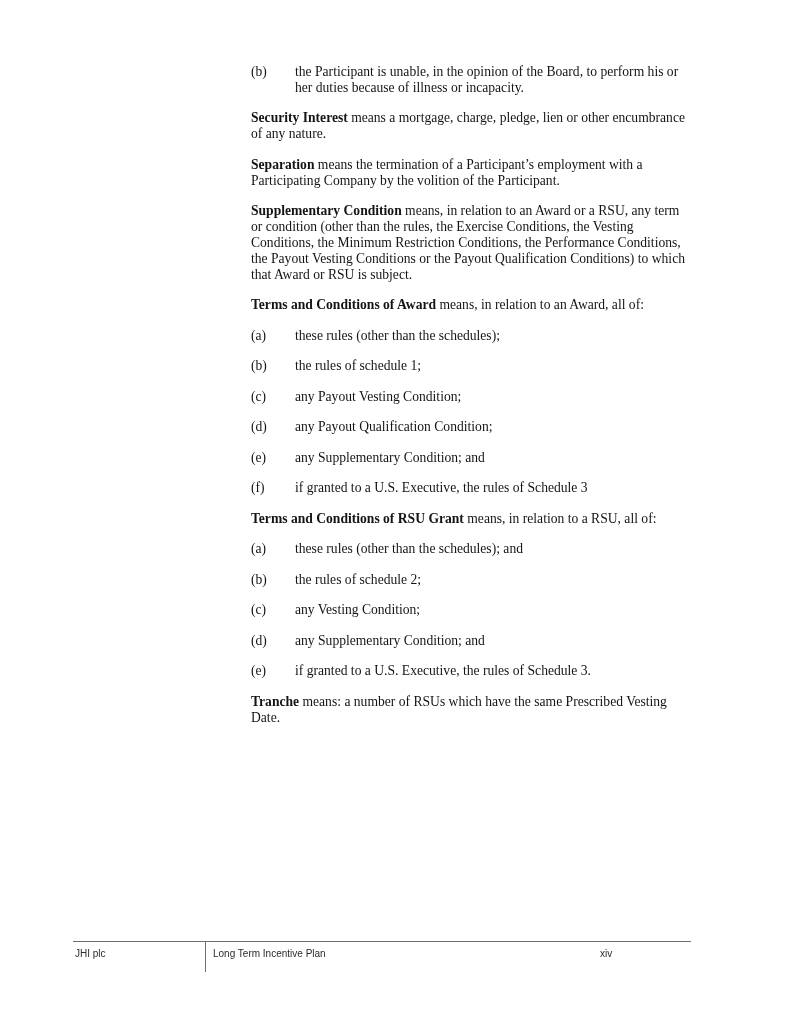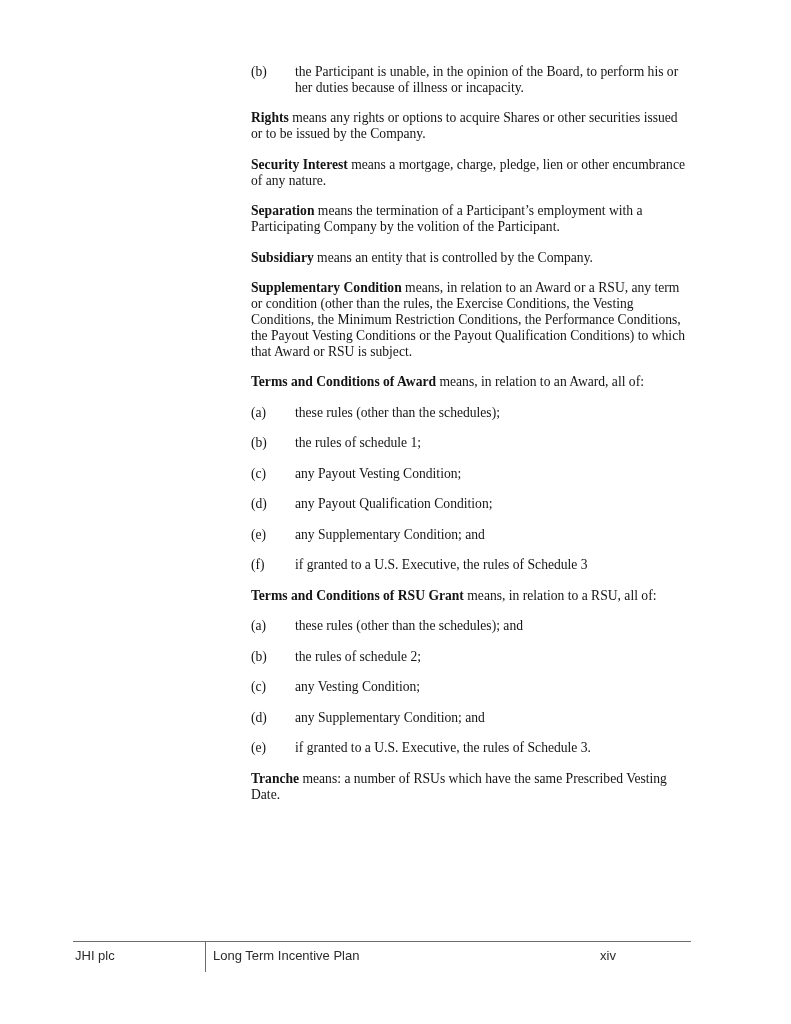--- a/index.html
+++ b/index.html
@@ -52,48 +52,46 @@
     position: absolute;
     left: 205px;
     top: 941px;
     width: 0;
     height: 31px;
     border-left: 1px solid #6e6e6e;
   }
   .footer-text {
     position: absolute;
     font-family: "Liberation Sans", "DejaVu Sans", sans-serif;
-    font-size: 13px;
+    font-size: 10px;
     color: #2b2b2b;
     white-space: nowrap;
   }
   .footer-company { left: 75px;  top: 948px; }
   .footer-title   { left: 213px; top: 948px; }
   .footer-page    { left: 600px; top: 948px; width: 91px; }
 </style>
 </head>
 <body>
 
 <div class="page">
 
   <div class="doc-body">
   <div class="list-item">
     <span class="label">(b)</span>
     <span class="text">the Participant is unable, in the opinion of the Board, to perform his or her duties because of illness or incapacity.</span>
   </div>
 
-  <p class="para"><b>Rights</b><span> means any rights or options to acquire Shares or other securities issued or to be issued by the Company.</span></p>
 
 
   <p class="para"><b>Security Interest</b><span> means a mortgage, charge, pledge, lien or other encumbrance of any nature.</span></p>
 
   <p class="para"><b>Separation</b><span> means the termination of a Participant’s employment with a Participating Company by the volition of the Participant.</span></p>
 
 
-  <p class="para"><b>Subsidiary</b><span> means an entity that is controlled by the Company.</span></p>
 
   <p class="para"><b>Supplementary Condition</b><span> means, in relation to an Award or a RSU, any term or condition (other than the rules, the Exercise Conditions, the Vesting Conditions, the Minimum Restriction Conditions, the Performance Conditions, the Payout Vesting Conditions or the Payout Qualification Conditions) to which that Award or RSU is subject.</span></p>
 
 
   <p class="para"><b>Terms and Conditions of Award</b><span> means, in relation to an Award, all of:</span></p>
 
   <div class="list-item">
     <span class="label">(a)</span>
     <span class="text">these rules (other than the schedules);</span>
   </div>

